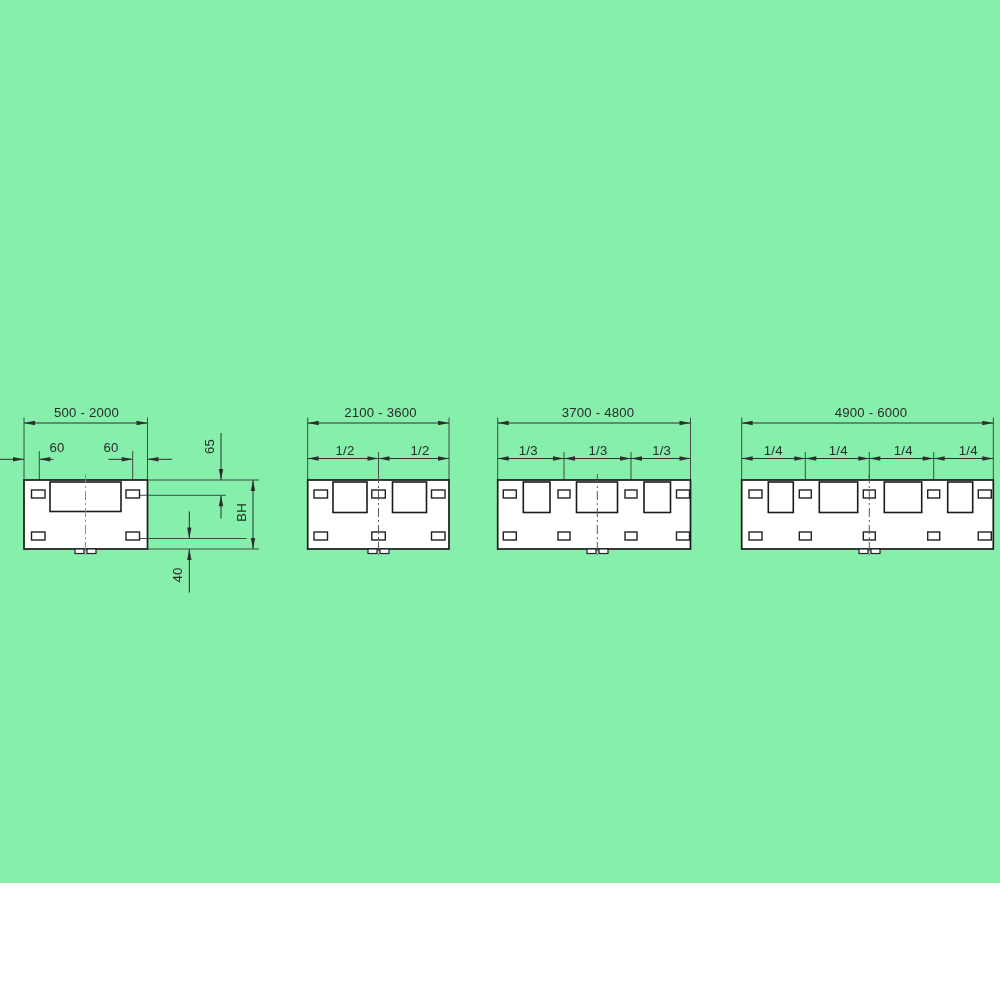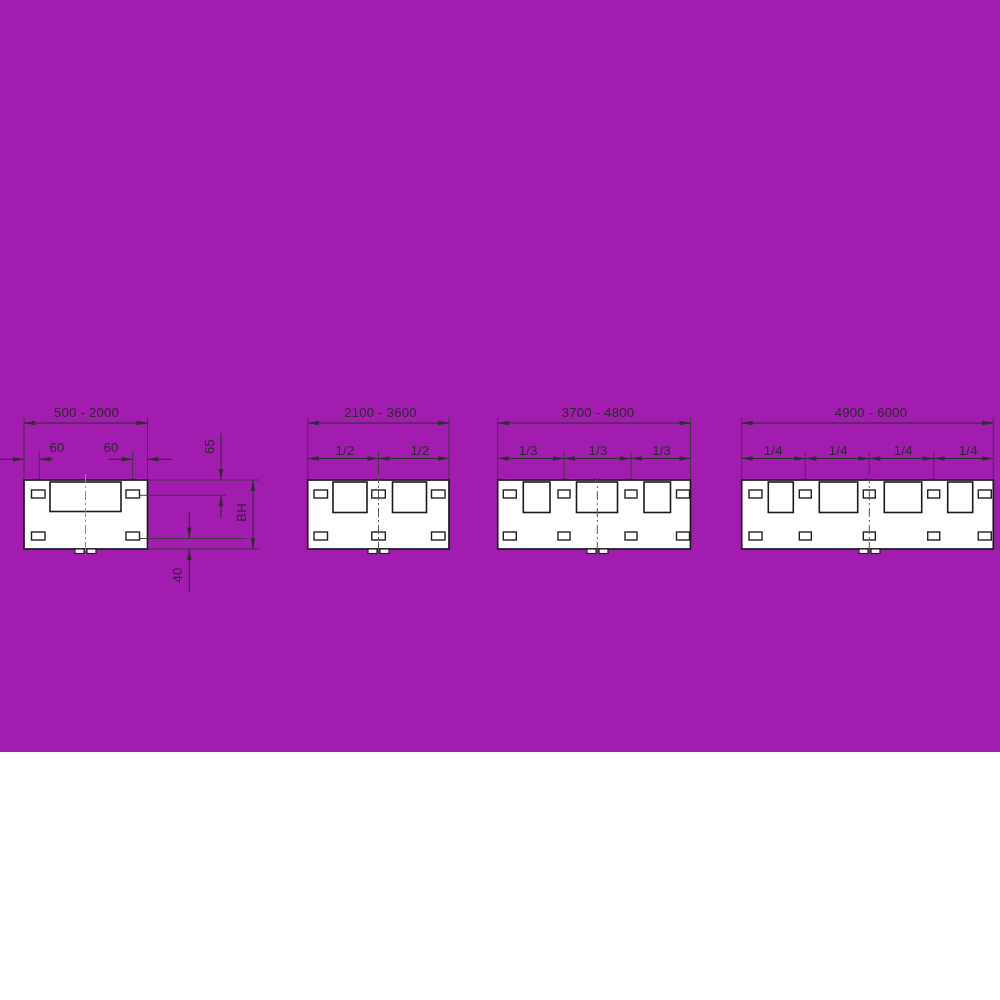--- a/index.html
+++ b/index.html
@@ -1,16 +1,16 @@
 <!DOCTYPE html>
 <html><head>
 <meta charset="utf-8">
 <style>
   html,body{margin:0;padding:0;background:#ffffff;}
-  #stage{position:relative;width:1000px;height:752px;background:#a21caf;overflow:hidden;}
+  #stage{position:relative;width:1000px;height:883px;background:#86efac;overflow:hidden;}
   svg{display:block;}
   .dim{stroke:#2e2e2e;stroke-width:1;fill:none;}
   .ext{stroke:#3a3a3a;stroke-width:0.9;fill:none;}
   .plate{fill:#ffffff;stroke:#1b1b1b;stroke-width:1.7;}
   .cut{fill:#ffffff;stroke:#1b1b1b;stroke-width:1.6;}
   .slot{fill:#ffffff;stroke:#222222;stroke-width:1.4;}
   .tab{fill:#ffffff;stroke:#222222;stroke-width:1.2;}
   .cl{stroke:#8f8f8f;stroke-width:1;stroke-dasharray:9 3 2 3;fill:none;}
   .cl.dark{stroke:#565656;}
   .lbl{font-family:"Liberation Sans",sans-serif;font-size:13.2px;fill:#2b2b2b;letter-spacing:0.2px;}

